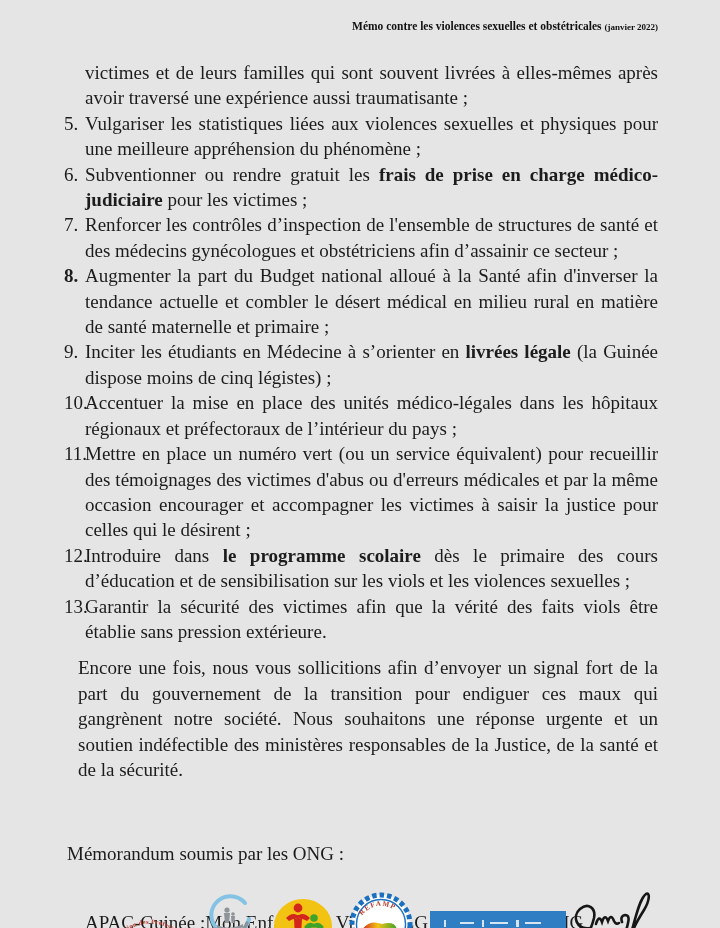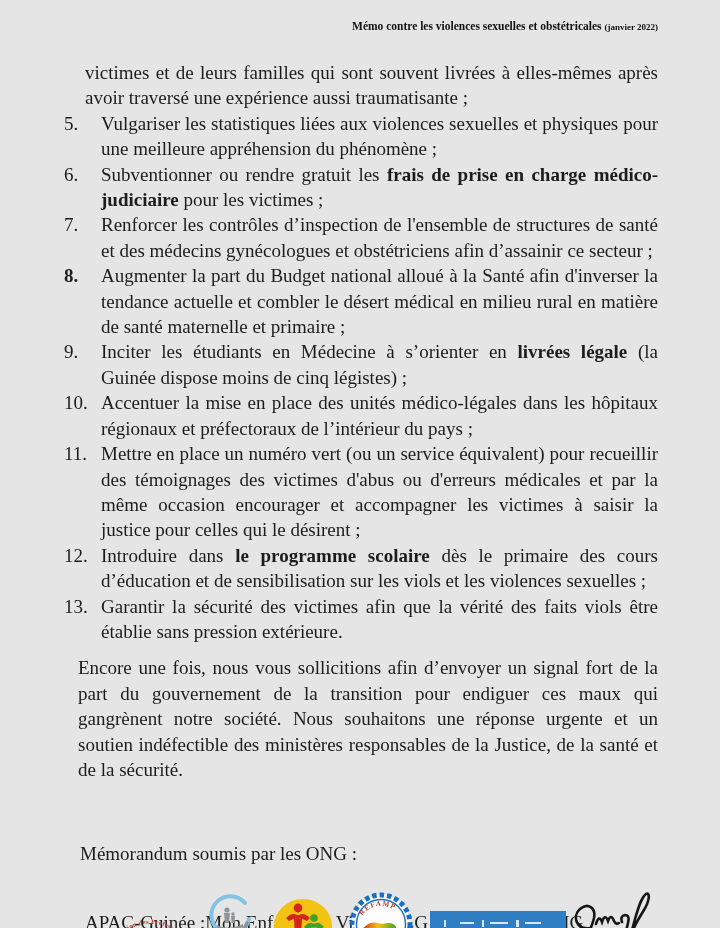--- a/index.html
+++ b/index.html
@@ -18,24 +18,24 @@
   }
   .header .date{font-size:9px;}
   .content{
     position:absolute;left:64px;right:62px;top:60px;
     font-size:19px;line-height:25.4px;
   }
   .cont-para{margin:0 0 0 21px;text-align:justify;}
   .li{display:flex;margin:0;}
   .num{flex:none;width:21px;}
   .num.b{font-weight:bold;}
-  .li-text{flex:1;text-align:justify;margin-left:16px;}
+  .li-text{flex:1;text-align:justify;}
   .b{font-weight:bold;}
   .closing{margin:11px 0 0 14px;text-align:justify;}
-  .memo-line{margin:59px 0 0 16px;text-align:left;}
+  .memo-line{margin:59px 0 0 3px;text-align:left;}
   .ong-row{
     display:flex;justify-content:flex-start;
     margin:43px 16px 0 21px;white-space:nowrap;
   }
   .logos{position:absolute;left:0;top:0;width:720px;height:928px;pointer-events:none;}
   .logo{position:absolute;}
   .banner{
     position:absolute;left:430px;top:911px;width:136px;height:40px;
     background:var(--banner_blue,#2f7ec4);
   }

